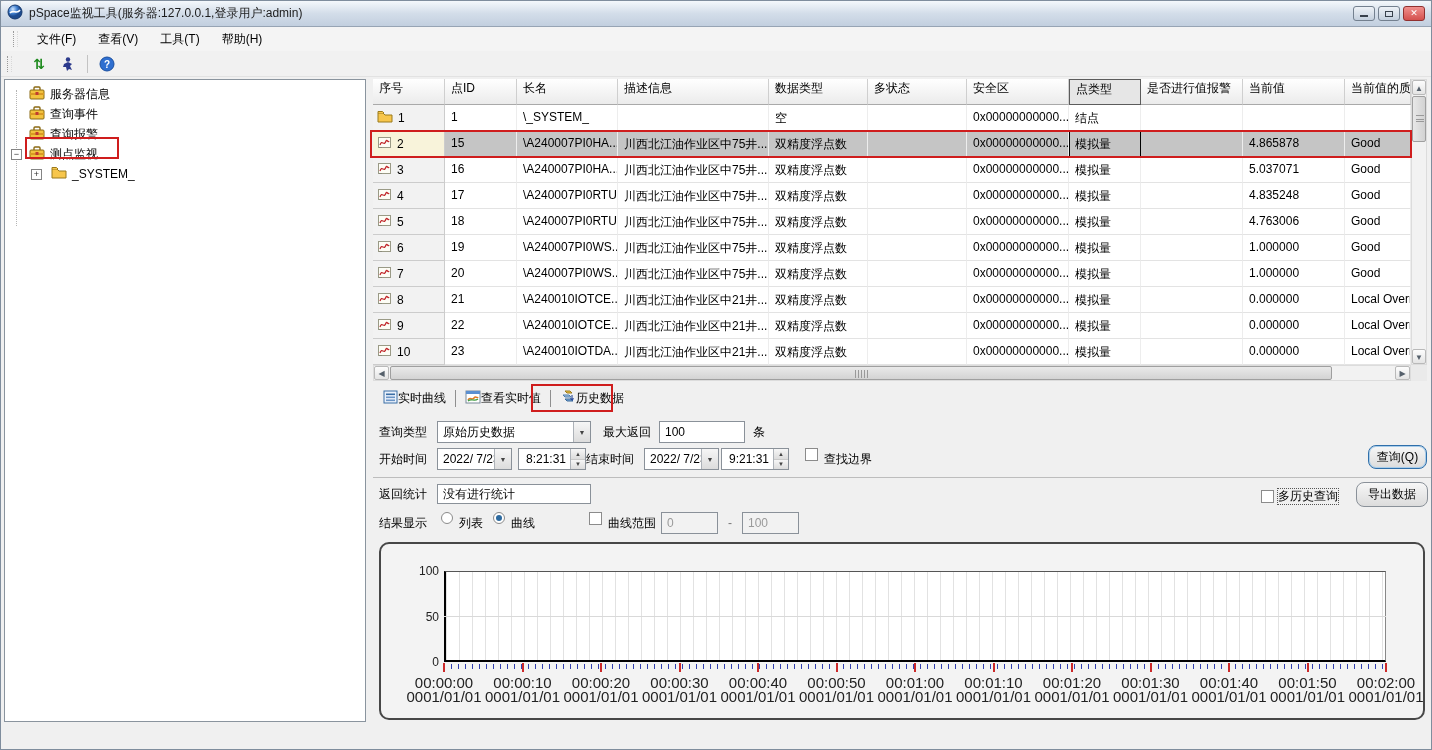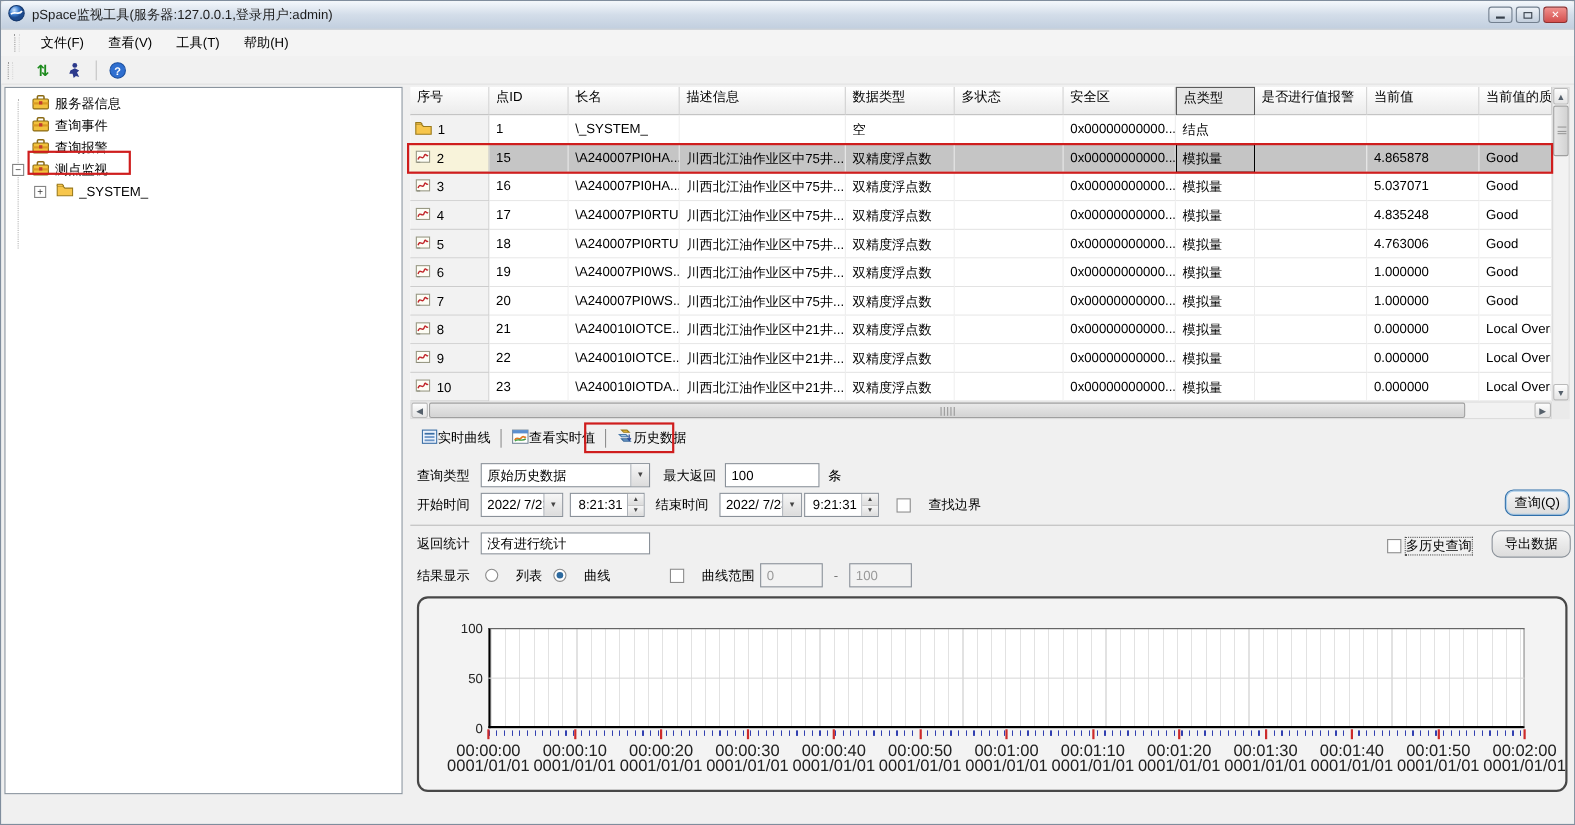--- a/index.html
+++ b/index.html
@@ -72,21 +72,21 @@
   .combo .carr{width:17px;height:100%;background:linear-gradient(#f6f6f6,#dcdcdc);border-left:1px solid #adb2b8;font-size:7px;color:#444;display:flex;align-items:center;justify-content:center}
   .tinput{height:22px;border:1px solid #8a9199;background:#fff;padding:0 5px;font:inherit;width:100%}
   .spin{height:22px;border:1px solid #8a9199;background:#fff;display:flex;position:relative}
   .spin .stext{flex:1;padding:1px 4px;text-align:right;line-height:19px}
   .spin .sbtns{width:15px;border-left:1px solid #adb2b8;display:flex;flex-direction:column}
   .spin .sbtns div{flex:1;background:linear-gradient(#f6f6f6,#dcdcdc);font-size:6px;color:#444;display:flex;align-items:center;justify-content:center;border-bottom:1px solid #c9c9c9}
   .spin .sbtns div:last-child{border-bottom:none}
   .cb{width:13px;height:13px;border:1px solid #8b8b8b;background:#fff;display:inline-block;flex:none}
   .radio{width:12px;height:12px;border:1px solid #8b8b8b;border-radius:50%;background:#fff;display:inline-block;position:relative;flex:none}
   .radio.checked::after{content:"";position:absolute;left:2px;top:2px;width:6px;height:6px;border-radius:50%;background:#2d6a9f}
-  .ctrl-group{display:flex;align-items:center;gap:16px}
+  .ctrl-group{display:flex;align-items:flex-start;gap:6px}
   .btn{display:flex;align-items:center;justify-content:center;background:linear-gradient(#f7f7f7,#dcdcdc);border:1px solid #8a9199;border-radius:8px;cursor:default;white-space:nowrap}
   .btn.default{border:1px solid #2f6faa;box-shadow:inset 0 0 0 1px #a9cdea}
   .hsep{position:absolute;left:372px;top:476px;width:1058px;height:1px;background:#bdbdbd}
   .dim-input{background:#f2f2f2;color:#9a9a9a}
   .focus-dotted{outline:1px dotted #555}
 
   
   .chart-panel{position:absolute;left:378px;top:541px;width:1046px;height:178px;background:#f3f3f3;border:2px solid #474747;border-radius:10px}
   .plot{position:absolute;left:63px;top:27px;width:942px;height:91px;background-color:#fff;
     border-left:2px solid #000;border-bottom:2px solid #000;border-top:1px solid #555;border-right:1px solid #888;
@@ -493,21 +493,21 @@
       <span class="ctext">2022/ 7/23</span>
       <span class="carr">▼</span>
     </div>
     <div class="spin" style="width:68px;margin-left:6px">
       <span class="stext">8:21:31</span>
       <span class="sbtns">
           <div>▲</div>
           <div>▼</div>
         </span>
     </div>
-    <span class="lbl" style="width:58px;margin-left:10px">结束时间</span>
+    <span class="lbl" style="width:58px;margin-left:0">结束时间</span>
     <div class="combo" style="width:75px">
       <span class="ctext">2022/ 7/23</span>
       <span class="carr">▼</span>
     </div>
     <div class="spin" style="width:68px;margin-left:2px">
       <span class="stext">9:21:31</span>
       <span class="sbtns">
           <div>▲</div>
           <div>▼</div>
         </span>

